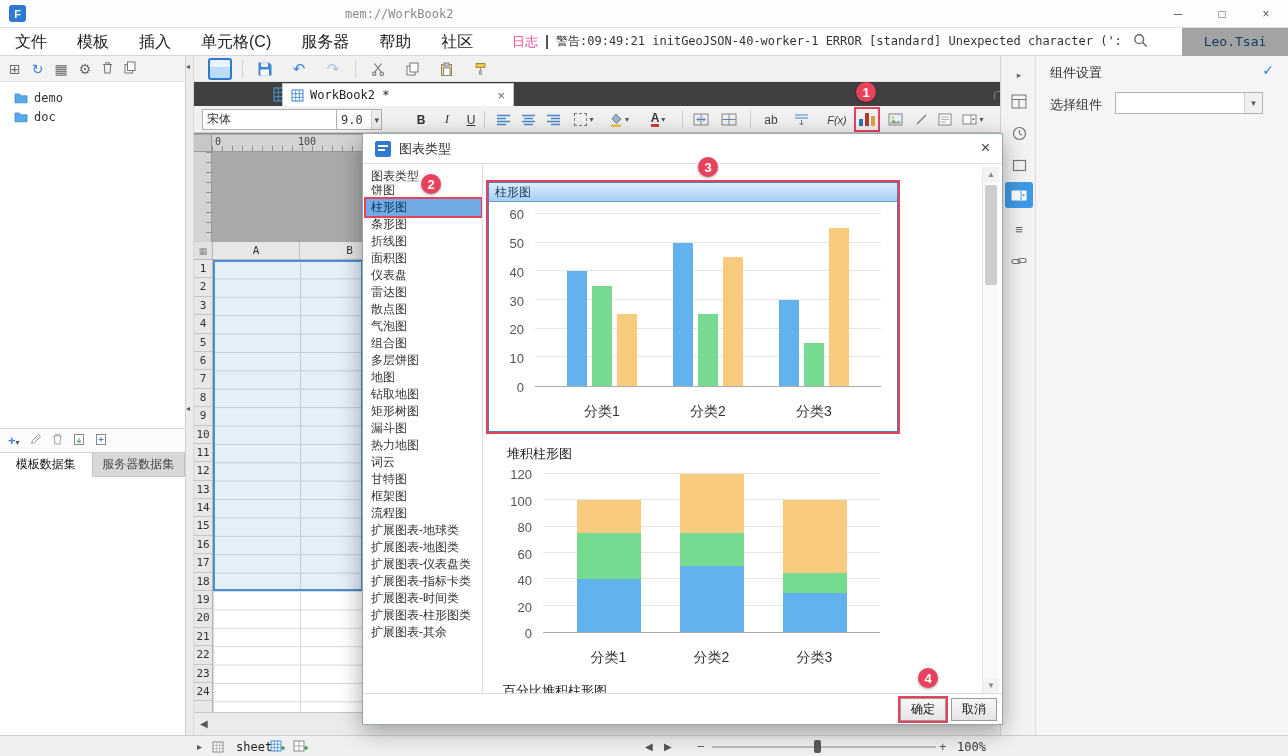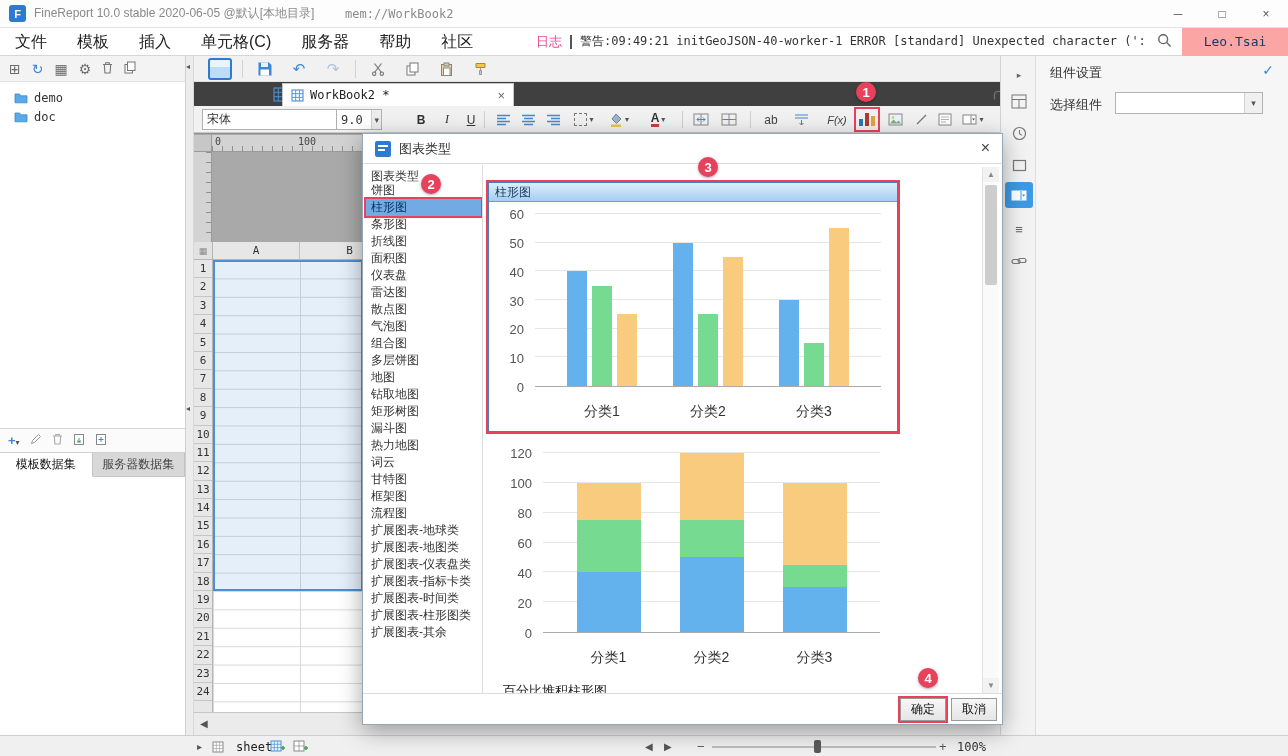--- a/index.html
+++ b/index.html
@@ -18,21 +18,21 @@
   .win-btn{width:44px;height:28px;display:flex;align-items:center;justify-content:center;color:#555;font-size:12px;cursor:pointer;}
 
   
   .menubar{position:absolute;left:0;top:28px;width:1288px;height:28px;background:#fff;border-bottom:1px solid #d6d6d6;display:flex;align-items:center;}
   .menu-item{padding:0 15px;font-size:16px;color:#222;height:28px;line-height:28px;cursor:pointer;}
   .menu-right{margin-left:auto;display:flex;align-items:center;height:28px;}
   .log-label{font-size:13px;color:#ec4899;margin-right:8px;}
   .menu-sep{width:2px;height:14px;background:#555;margin-right:8px;}
   .warn-text{font-family:"DejaVu Sans Mono",monospace;font-size:12px;color:#333;white-space:nowrap;max-width:565px;overflow:hidden;}
   .search-wrap{margin:0 10px 0 12px;}
-  .user-chip{height:28px;min-width:106px;background:#fca5a5;color:#12395f;display:flex;align-items:center;justify-content:center;font-family:"DejaVu Sans Mono",monospace;font-size:13px;padding:0 10px;}
+  .user-chip{height:28px;min-width:106px;background:#a3a3a3;color:#12395f;display:flex;align-items:center;justify-content:center;font-family:"DejaVu Sans Mono",monospace;font-size:13px;padding:0 10px;margin-left:24px;}
 
   
   .left-panel{position:absolute;left:0;top:56px;width:186px;height:679px;background:#fff;border-right:1px solid #cfcfcf;}
   .lp-toolbar{height:26px;background:#f3f3f3;border-bottom:1px solid #e2e2e2;display:flex;align-items:center;gap:11px;padding-left:9px;}
   .lp-toolbar .g{font-size:14px;color:#6b6b6b;cursor:pointer;line-height:1;}
   .tree{padding-top:6px;}
   .tree-item{height:19px;display:flex;align-items:center;gap:6px;padding-left:14px;cursor:pointer;}
   .tree-item span{font-size:12px;color:#333;}
   .ds-section{position:absolute;left:0;top:372px;width:185px;}
   .ds-toolbar{height:24px;border-top:1px solid #d8d8d8;display:flex;align-items:center;gap:10px;padding-left:8px;background:#fbfbfb;}
@@ -140,21 +140,20 @@
   
   .badge{position:absolute;width:20px;height:20px;border-radius:50%;background:var(--red);color:#fff;font-size:13px;font-weight:bold;display:flex;align-items:center;justify-content:center;z-index:60;box-shadow:0 1px 3px rgba(0,0,0,.35);}
 </style>
 </head>
 <body>
 
 <div class="app">
 
   <div class="titlebar">
     <div class="fr-logo">F</div>
-    <span class="app-title">FineReport 10.0 stable 2020-06-05 @默认[本地目录]</span>
     <span class="doc-title mono">mem://WorkBook2</span>
     <div class="win-controls">
       <div class="win-btn">
           <span>─</span>
         </div>
       <div class="win-btn">
           <span>□</span>
         </div>
       <div class="win-btn">
           <span>×</span>
@@ -639,20 +638,21 @@
               </div>
             </div>
             <div class="ch-xaxis">
               <div class="ch-xtick">分类1</div>
               <div class="ch-xtick">分类2</div>
               <div class="ch-xtick">分类3</div>
             </div>
           </div>
       </div>
       <div class="chart-item" style="left:14px;top:276px;width:399px;height:236px;">
+        <div class="chart-plain-title">堆积柱形图</div>
         <div class="chart-host" id="chart-host-1">
             <div class="ch-yaxis">
               <div class="ch-ytick" style="bottom: 0%;">0</div>
               <div class="ch-ytick" style="bottom: 16.6667%;">20</div>
               <div class="ch-ytick" style="bottom: 33.3333%;">40</div>
               <div class="ch-ytick" style="bottom: 50%;">60</div>
               <div class="ch-ytick" style="bottom: 66.6667%;">80</div>
               <div class="ch-ytick" style="bottom: 83.3333%;">100</div>
               <div class="ch-ytick" style="bottom: 100%;">120</div>
             </div>

